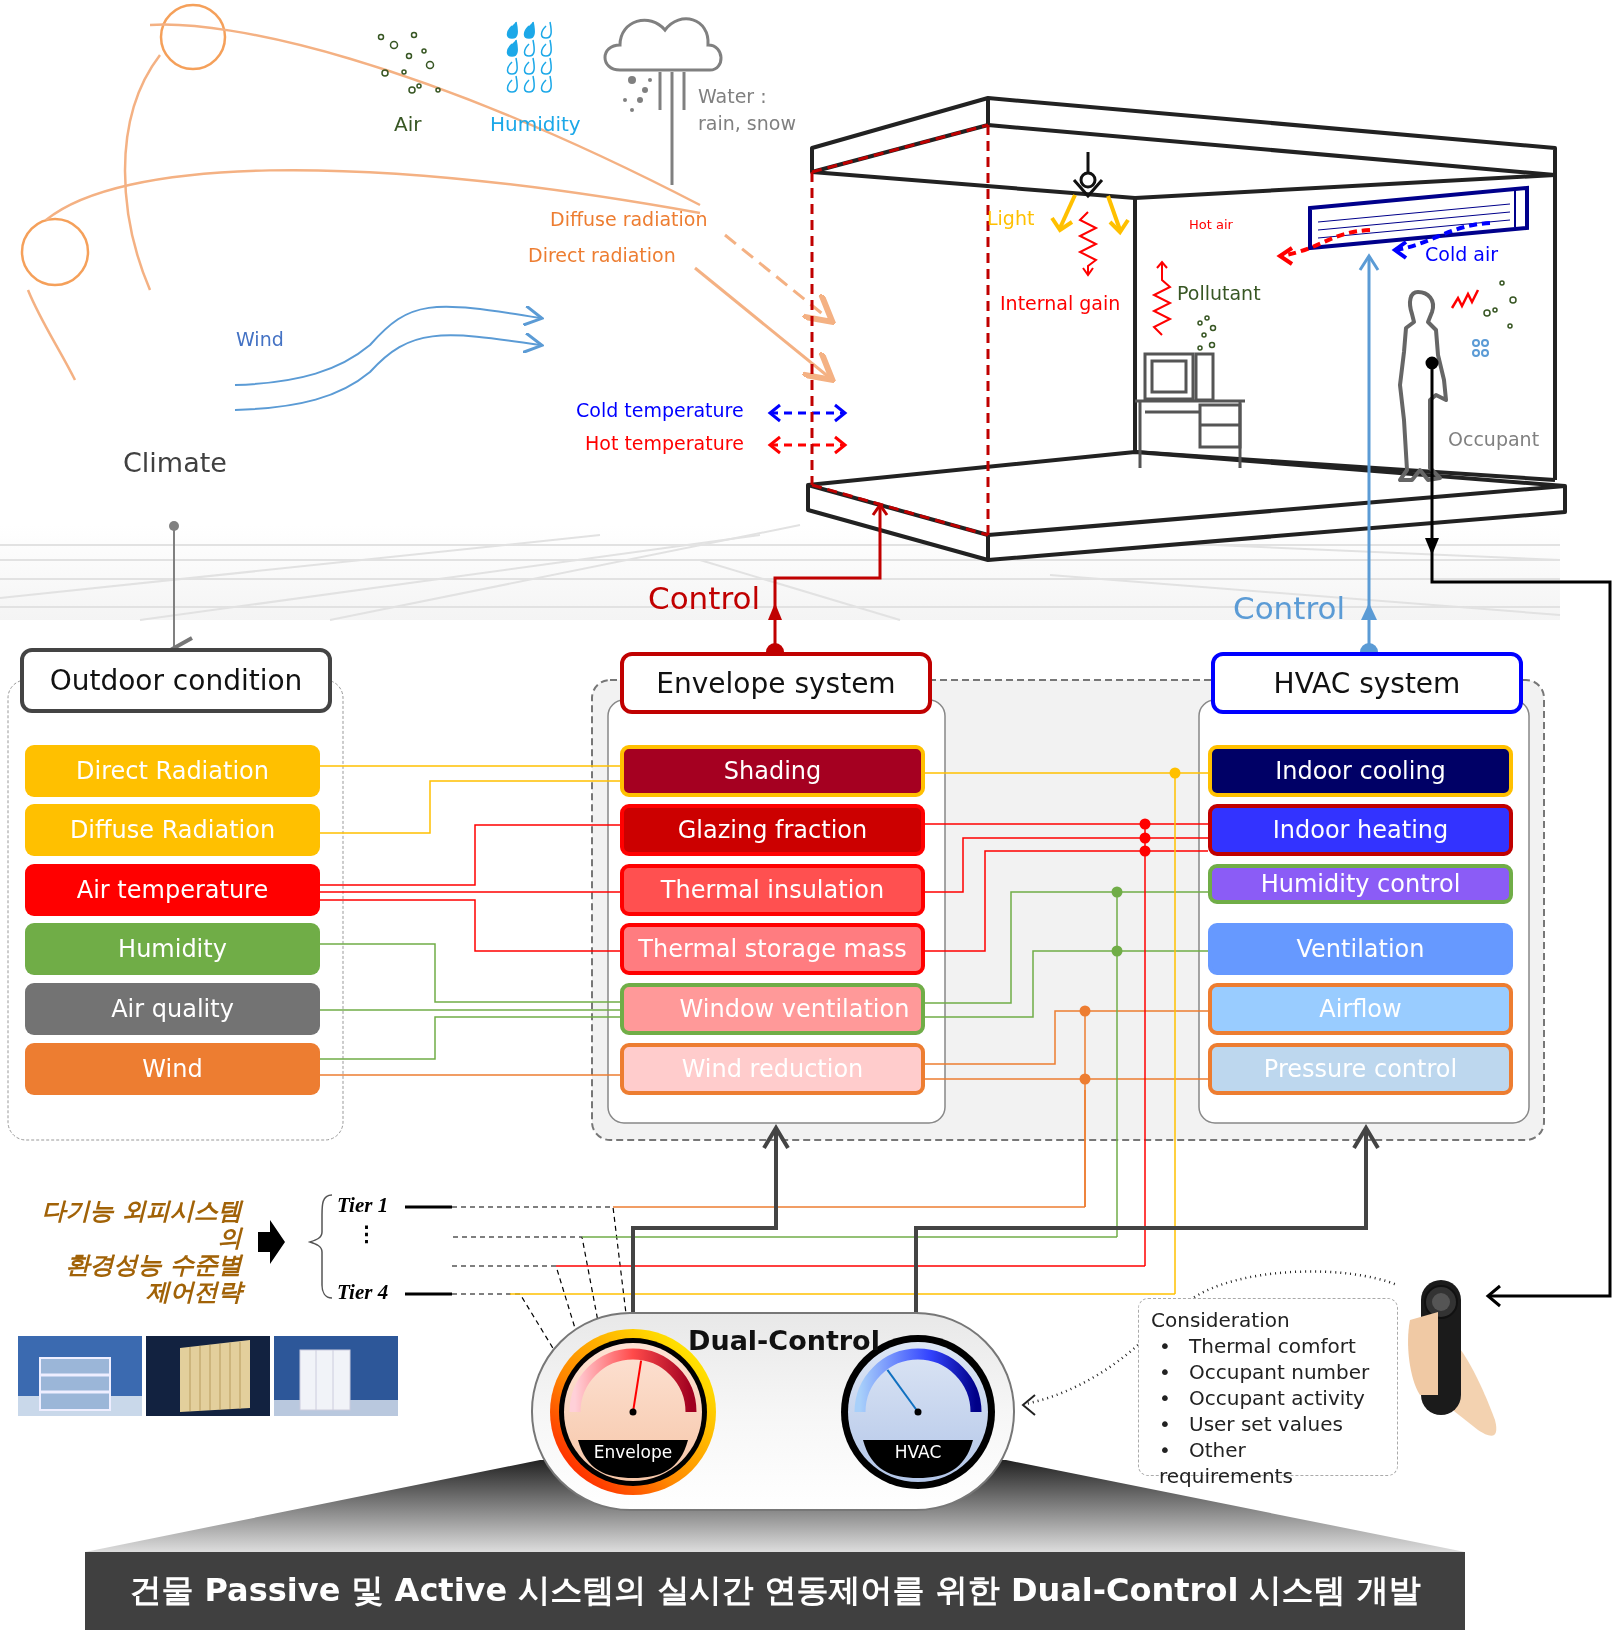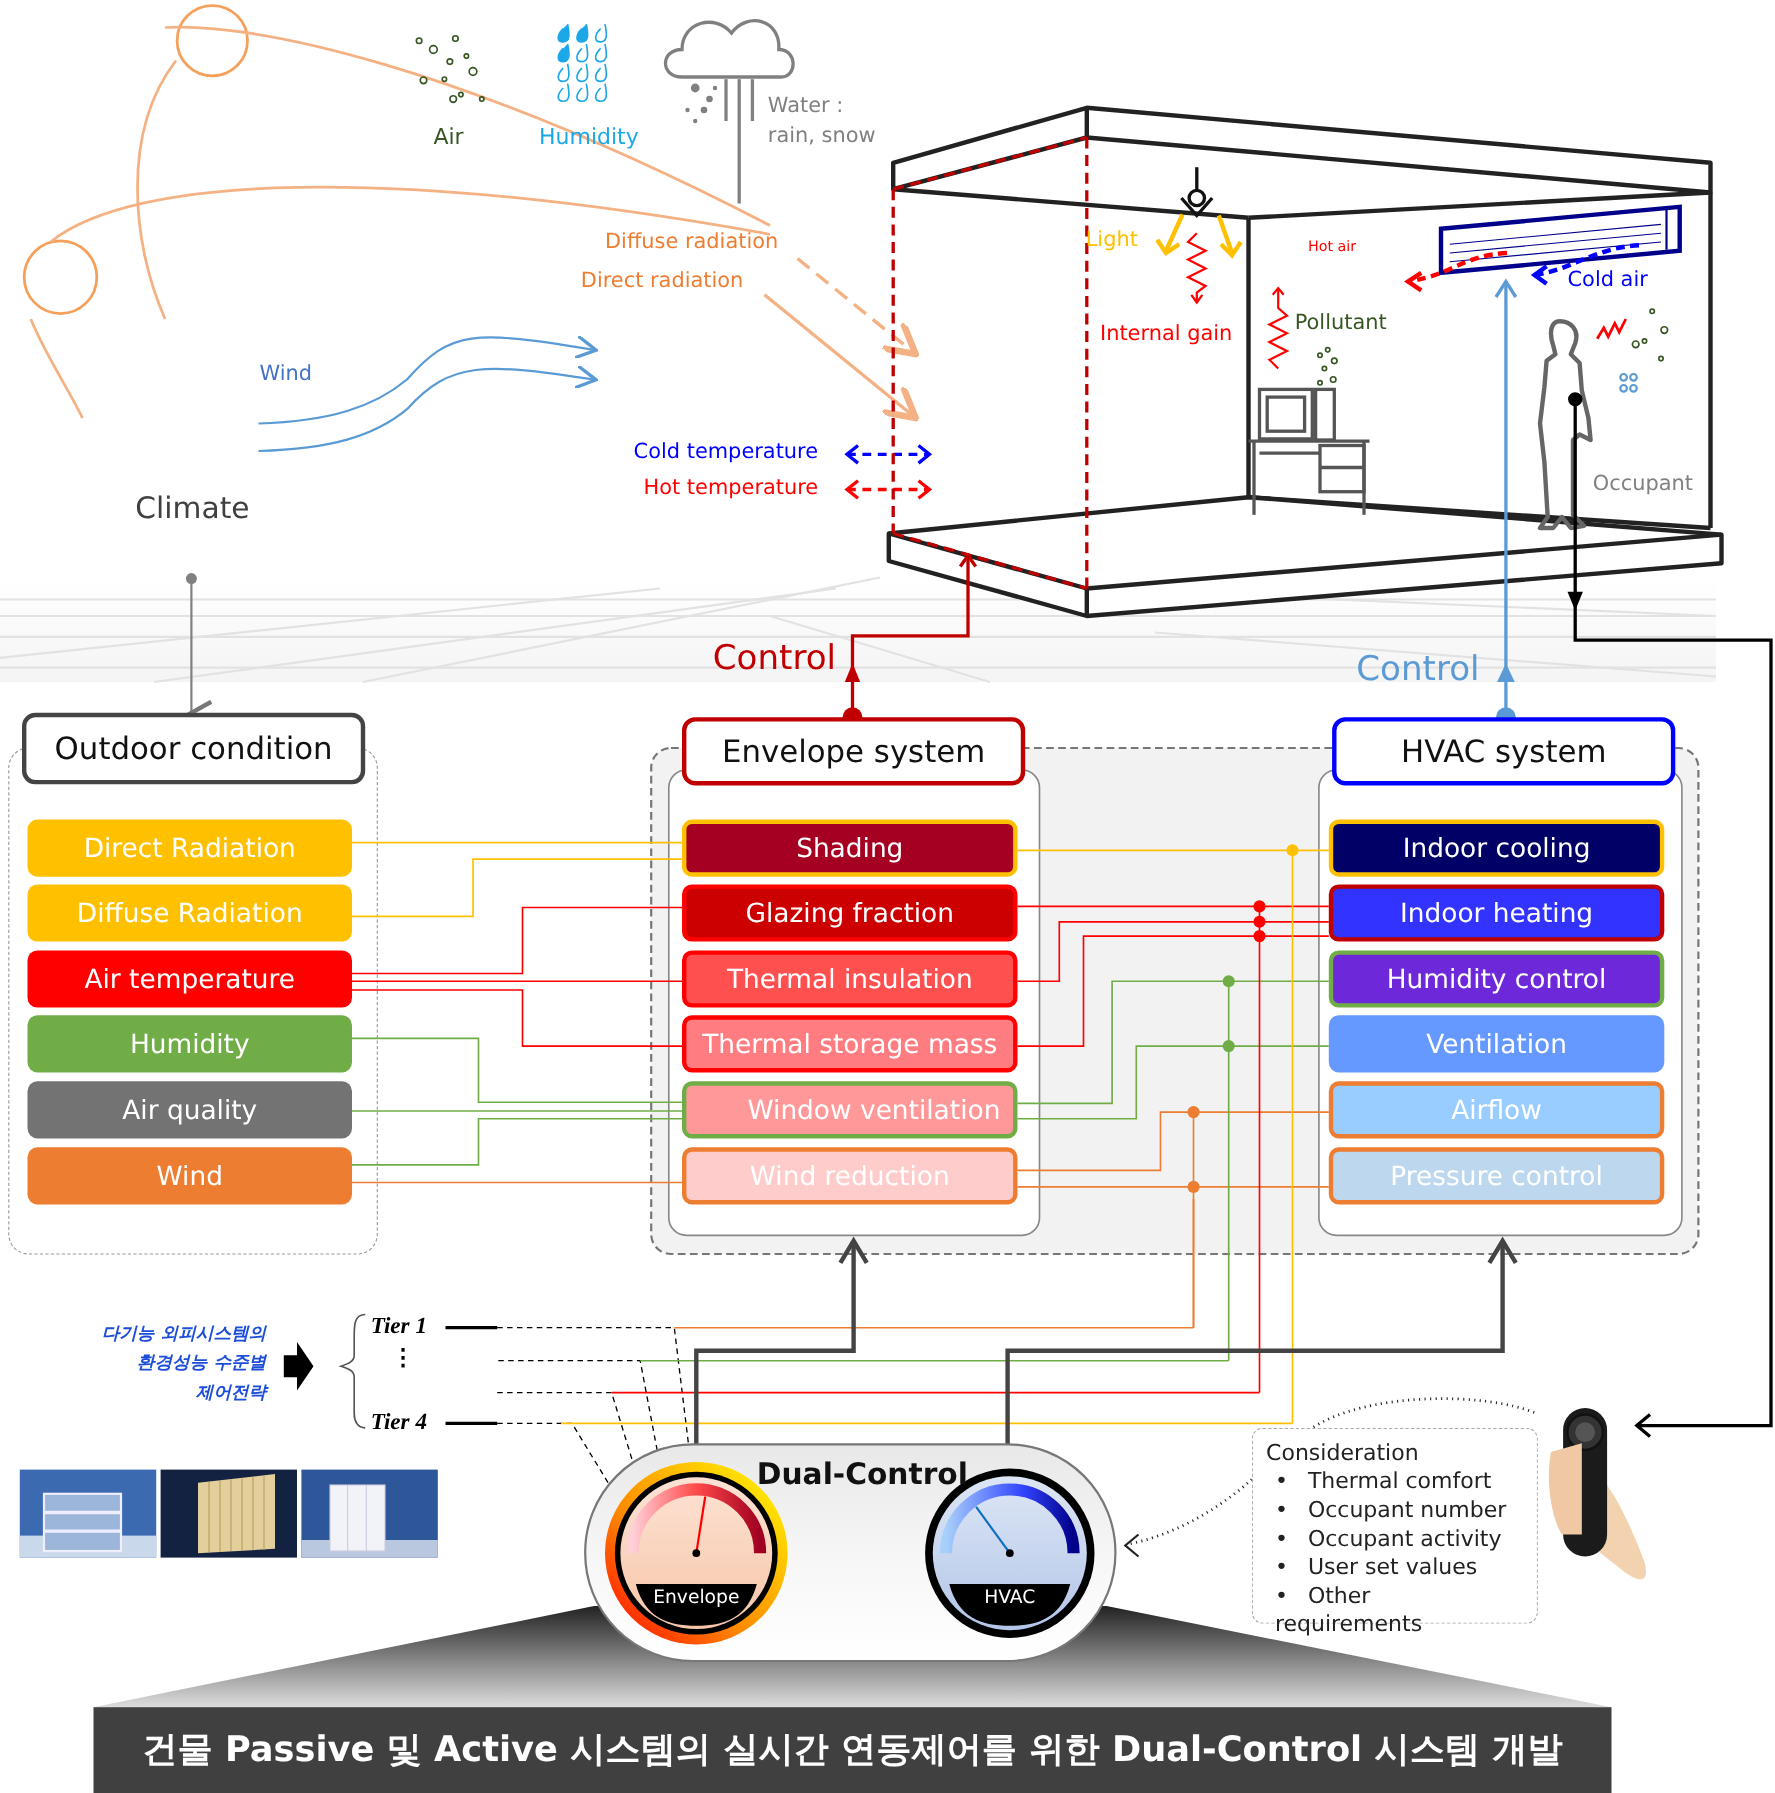--- a/index.html
+++ b/index.html
@@ -17,21 +17,21 @@
          border:1px dashed #aaa; border-radius:10px; box-sizing:border-box; background:#fff;
          padding:8px 12px; font-size:20px; color:#222; line-height:26px; }
   .consideration ul { margin:0; padding:0 0 0 8px; list-style:none; }
   .consideration li::before { content:"•"; display:inline-block; width:30px; }
   .banner { position:absolute; left:85px; top:1552px; width:1380px; height:78px;
          background:#404040; color:#fff; font-weight:bold; font-size:32px;
          display:flex; align-items:center; justify-content:center; }
   .tier { position:absolute; font-family:"Liberation Serif","DejaVu Serif",serif;
           font-style:italic; font-weight:bold; font-size:21px; color:#000; }
   .korean-note { position:absolute; left:20px; top:1198px; width:222px; text-align:right;
-          font-style:italic; font-weight:bold; font-size:16px; line-height:27px; color:#1d4ed8; }
+          font-style:italic; font-weight:bold; font-size:24px; line-height:27px; color:#a16207; }
 </style>
 </head>
 <body>
 
 <svg id="diagram" width="1614" height="1630" viewBox="0 0 1614 1630" xmlns="http://www.w3.org/2000/svg">
   <defs>
     <linearGradient id="floorFade" x1="0" y1="0" x2="0" y2="1">
       <stop offset="0" stop-color="#ffffff"></stop>
       <stop offset="1" stop-color="#f4f4f4"></stop>
     </linearGradient>
@@ -471,21 +471,21 @@
     <div class="box" style="left: 620px; top: 745px; width: 305px; height: 52px; background: rgb(165, 0, 33); border: 4px solid rgb(255, 192, 0);">Shading</div>
     <div class="box" style="left: 620px; top: 804px; width: 305px; height: 52px; background: rgb(204, 0, 0); border: 4px solid rgb(255, 0, 0);">Glazing fraction</div>
     <div class="box" style="left: 620px; top: 864px; width: 305px; height: 52px; background: rgb(255, 80, 80); border: 4px solid rgb(255, 0, 0);">Thermal insulation</div>
     <div class="box" style="left: 620px; top: 923px; width: 305px; height: 52px; background: rgb(255, 124, 128); border: 4px solid rgb(255, 0, 0);">Thermal storage mass</div>
     <div class="box" style="left: 620px; top: 983px; width: 305px; height: 52px; background: rgb(255, 153, 153); border: 4px solid rgb(112, 173, 71); padding-left: 44px;">Window ventilation</div>
     <div class="box" style="left: 620px; top: 1043px; width: 305px; height: 52px; background: rgb(255, 204, 204); border: 4px solid rgb(237, 125, 49);">Wind reduction</div>
   </div>
 <div id="hvac-items">
     <div class="box" style="left: 1208px; top: 745px; width: 305px; height: 52px; background: rgb(0, 0, 102); border: 4px solid rgb(255, 192, 0);">Indoor cooling</div>
     <div class="box" style="left: 1208px; top: 804px; width: 305px; height: 52px; background: rgb(51, 51, 255); border: 4px solid rgb(192, 0, 0);">Indoor heating</div>
-    <div class="box" style="left: 1208px; top: 864px; width: 305px; height: 52px; background: #6d28d9; border: 4px solid rgb(112, 173, 71); text-align: center;">Humidity control</div>
+    <div class="box" style="left: 1208px; top: 864px; width: 305px; height: 40px; background: #8b5cf6; border: 4px solid rgb(112, 173, 71); text-align: center;">Humidity control</div>
     <div class="box" style="left: 1208px; top: 923px; width: 305px; height: 52px; background: rgb(102, 153, 255); border: 4px solid rgb(102, 153, 255);">Ventilation</div>
     <div class="box" style="left: 1208px; top: 983px; width: 305px; height: 52px; background: rgb(153, 204, 255); border: 4px solid rgb(237, 125, 49);">Airflow</div>
     <div class="box" style="left: 1208px; top: 1043px; width: 305px; height: 52px; background: rgb(189, 215, 238); border: 4px solid rgb(237, 125, 49);">Pressure control</div>
   </div>
 
 <div class="korean-note">
   <div>다기능 외피시스템의</div>
   <div>환경성능 수준별</div>
   <div>제어전략</div>
 </div>

